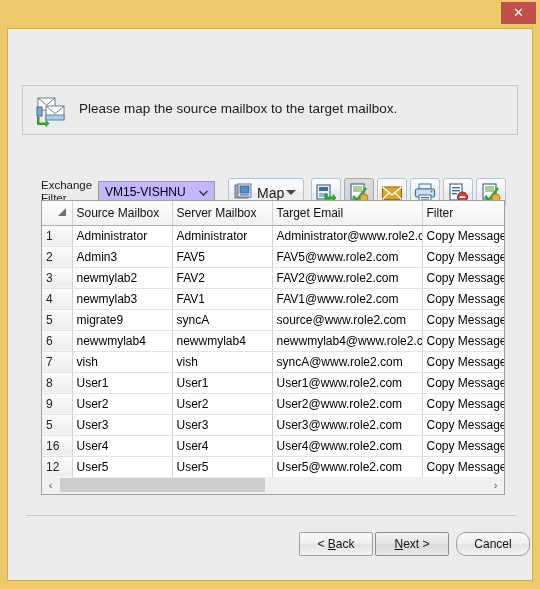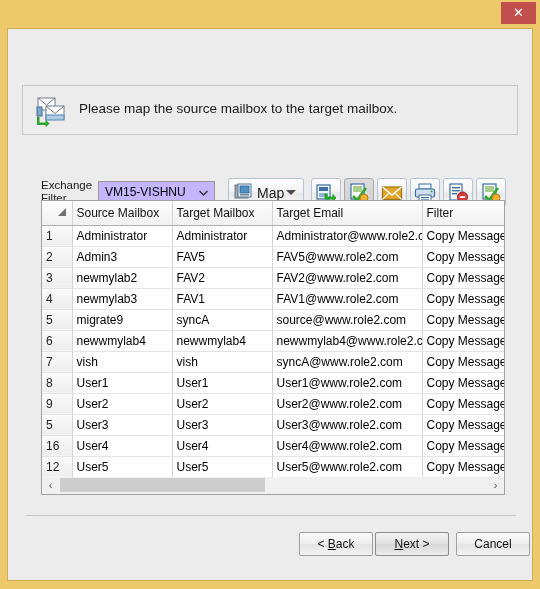--- a/index.html
+++ b/index.html
@@ -239,21 +239,21 @@
     color: #111;
     cursor: pointer;
     font-family: "Liberation Sans", sans-serif;
   }
   .fbtn.default {
     background: linear-gradient(to bottom, #f2f2f2 0%, #e4e4e4 46%, #d8d8d8 54%, #ebebeb 100%);
     border-color: #8d8d8d;
   }
   .btn-back { left: 291px; }
   .btn-next { left: 367px; }
-  .btn-cancel { left: 448px; }
+  .btn-cancel { left: 448px; border-radius: 10px; }
   .u { text-decoration: underline; }
 </style>
 </head>
 <body>
 
 <div class="window">
 
   <div class="titlebar">
     <button class="close-btn">✕</button>
   </div>
@@ -381,21 +381,21 @@
           <col class="c-tgt">
           <col class="c-eml">
           <col class="c-flt">
         </colgroup>
         <thead>
           <tr>
             <th class="corner">
                 <span class="corner-tri"></span>
               </th>
             <th>Source Mailbox</th>
-            <th>Target Mailbox</th>
+            <th>Server Mailbox</th>
             <th>Target Email</th>
             <th>Filter</th>
           </tr>
         </thead>
         <tbody id="grid-body">
             <tr>
               <td class="rownum">1</td>
               <td>Administrator</td>
               <td>Administrator</td>
               <td>Administrator@www.role2.c…</td>

